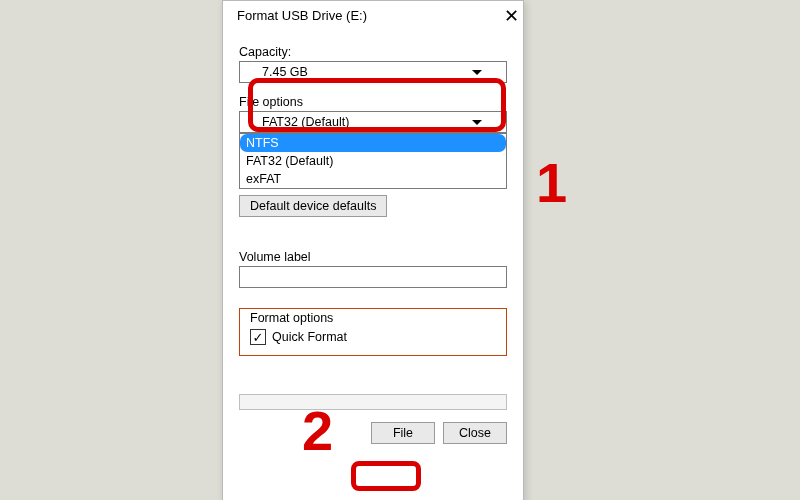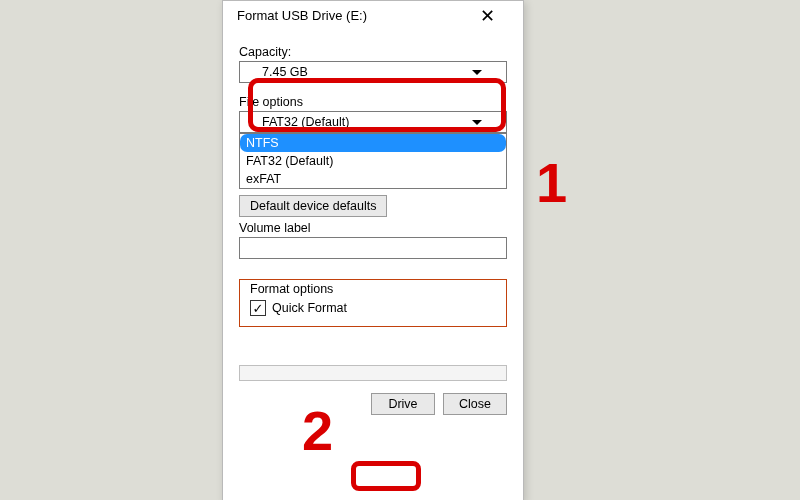--- a/index.html
+++ b/index.html
@@ -1,18 +1,18 @@
 <!DOCTYPE html>
 <html><head>
 <meta charset="utf-8">
 <style>
   html,body{margin:0;padding:0;font-family:"Segoe UI",Tahoma,Arial,sans-serif;font-size:13px;color:#000;}
   .canvas{width:800px;height:500px;background:#ddddd6;position:relative;overflow:hidden;}
   .dialog{position:absolute;left:222px;top:0;width:300px;height:500px;background:#fff;border:1px solid #b9b9b9;box-shadow:2px 2px 8px rgba(0,0,0,0.15);}
-  .titlebar{height:30px;line-height:30px;display:flex;justify-content:space-between;align-items:center;padding:0 24px 0 14px;font-weight:500;}
+  .titlebar{height:30px;line-height:30px;display:flex;justify-content:space-between;align-items:center;padding:0 0 0 14px;font-weight:500;}
   .titlebar .title{font-size:13px;}
   .close-x{font-size:18px;line-height:18px;padding:0 4px;cursor:pointer;user-select:none;}
   .body{padding:4px 16px 6px 16px;}
   .field-label{margin-top:10px;margin-bottom:2px;font-size:12.5px;}
   .combo{position:relative;width:100%;height:22px;border:1px solid #7a7a7a;background:#fff;display:flex;align-items:center;padding:0 22px;box-sizing:border-box;cursor:pointer;}
   .combo .combo-text{flex:1;font-size:12.5px;}
   .combo .chev{width:0;height:0;border-left:5px solid transparent;border-right:5px solid transparent;border-top:5px solid #000;margin-right:2px;}
   .combo-list{position:absolute;left:-1px;right:-1px;top:21px;border:1px solid #7a7a7a;background:#fff;z-index:20;}
   .combo-list .opt{height:18px;line-height:18px;padding:0 6px;font-size:12.5px;cursor:pointer;border-radius:7px;}
   .combo-list .opt.sel{background:#1e90ff;color:#fff;}
@@ -57,37 +57,37 @@
         <div class="combo-list">
           <div class="opt sel">NTFS</div>
           <div class="opt">FAT32 (Default)</div>
           <div class="opt">exFAT</div>
         </div>
       </div>
       <div class="spacer-under-list"></div>
 
       <button class="btn" style="margin-top:8px;">Default device defaults</button>
 
-      <div class="field-label" style="margin-top:4px;">Volume label</div>
+      <div class="field-label" style="margin-top:33px;">Volume label</div>
       <input class="textbox" type="text" value="" style="">
 
       <div class="fieldset" style="margin-top:20px;">
         <span class="legend">Format options</span>
         <div class="inner">
           <label class="check">
             <span class="checkbox">✓</span>
             <span>Quick Format</span>
           </label>
         </div>
       </div>
 
       <div class="progress"></div>
 
       <div class="buttons">
-        <button class="btn">Drive</button>
+        <button class="btn">File</button>
         <button class="btn">Close</button>
       </div>
 
     </div>
   </div>
 
   <div class="callout" style="left:248px;top:78px;width:258px;height:54px;"></div>
   <div class="call-num" style="left:536px;top:150px;font-size:56px;">1</div>
 
   <div class="callout" style="left:351px;top:461px;width:70px;height:30px;border-radius:8px;"></div>

